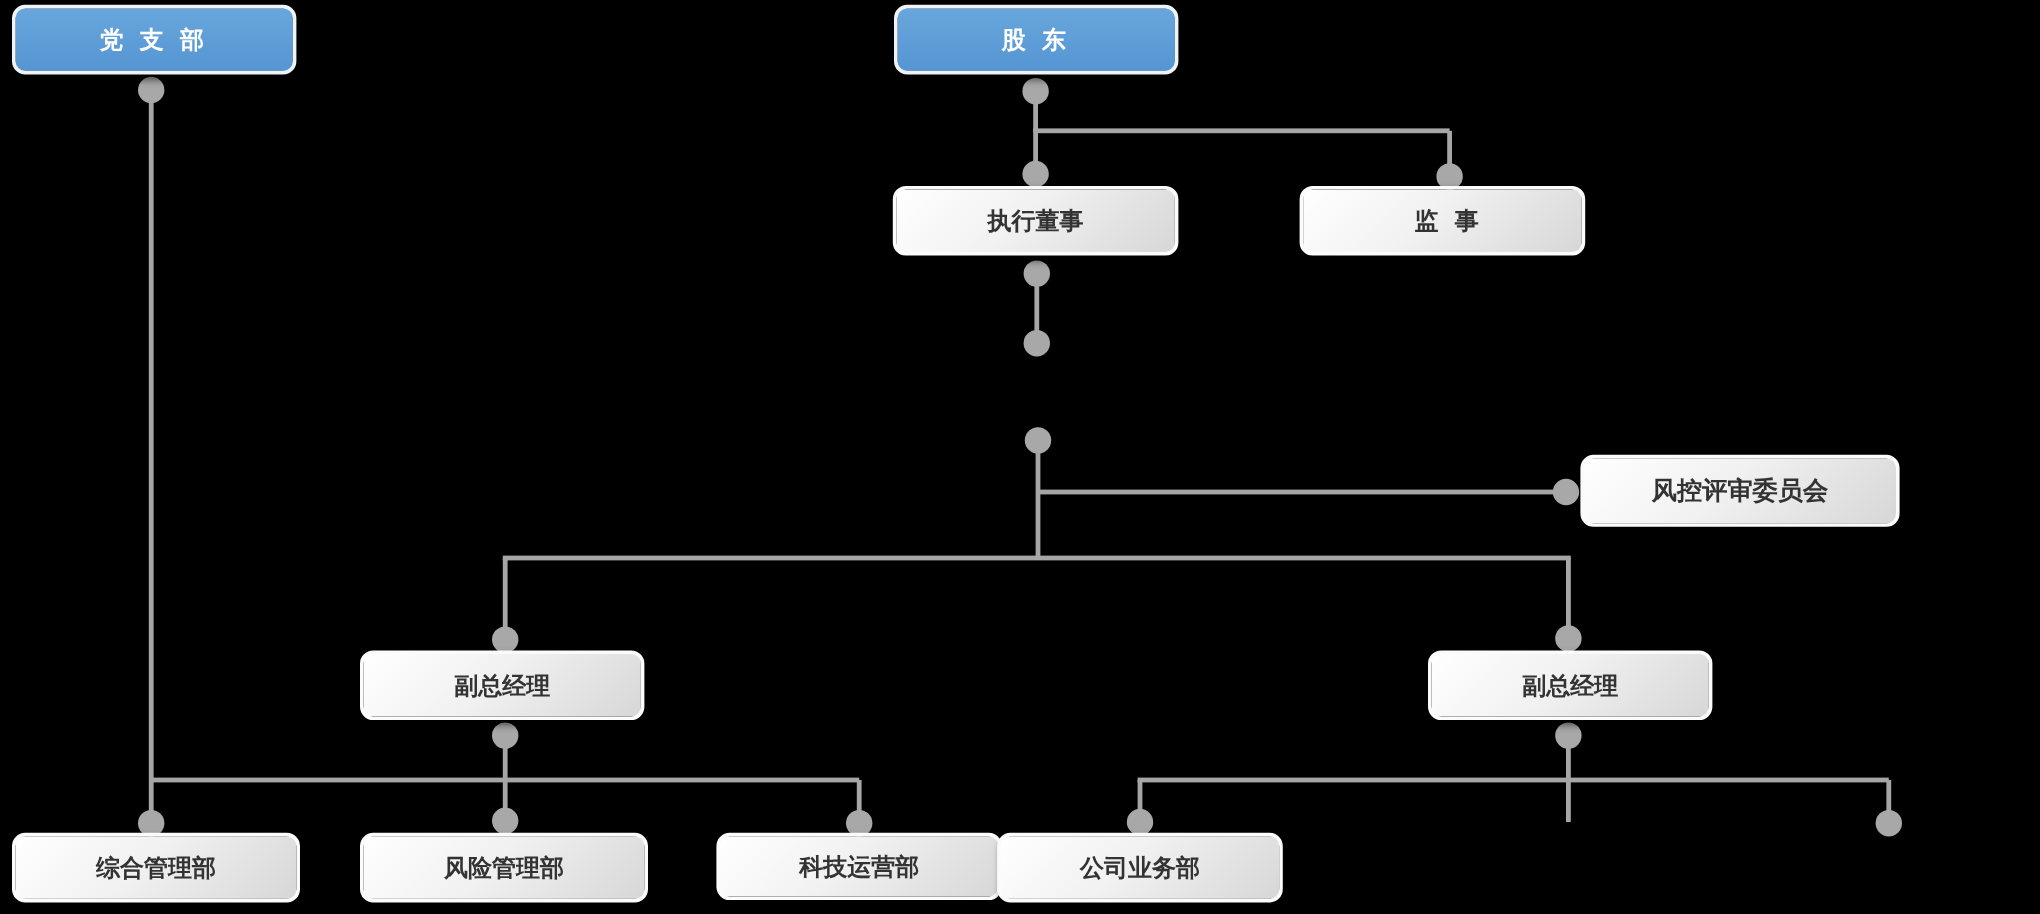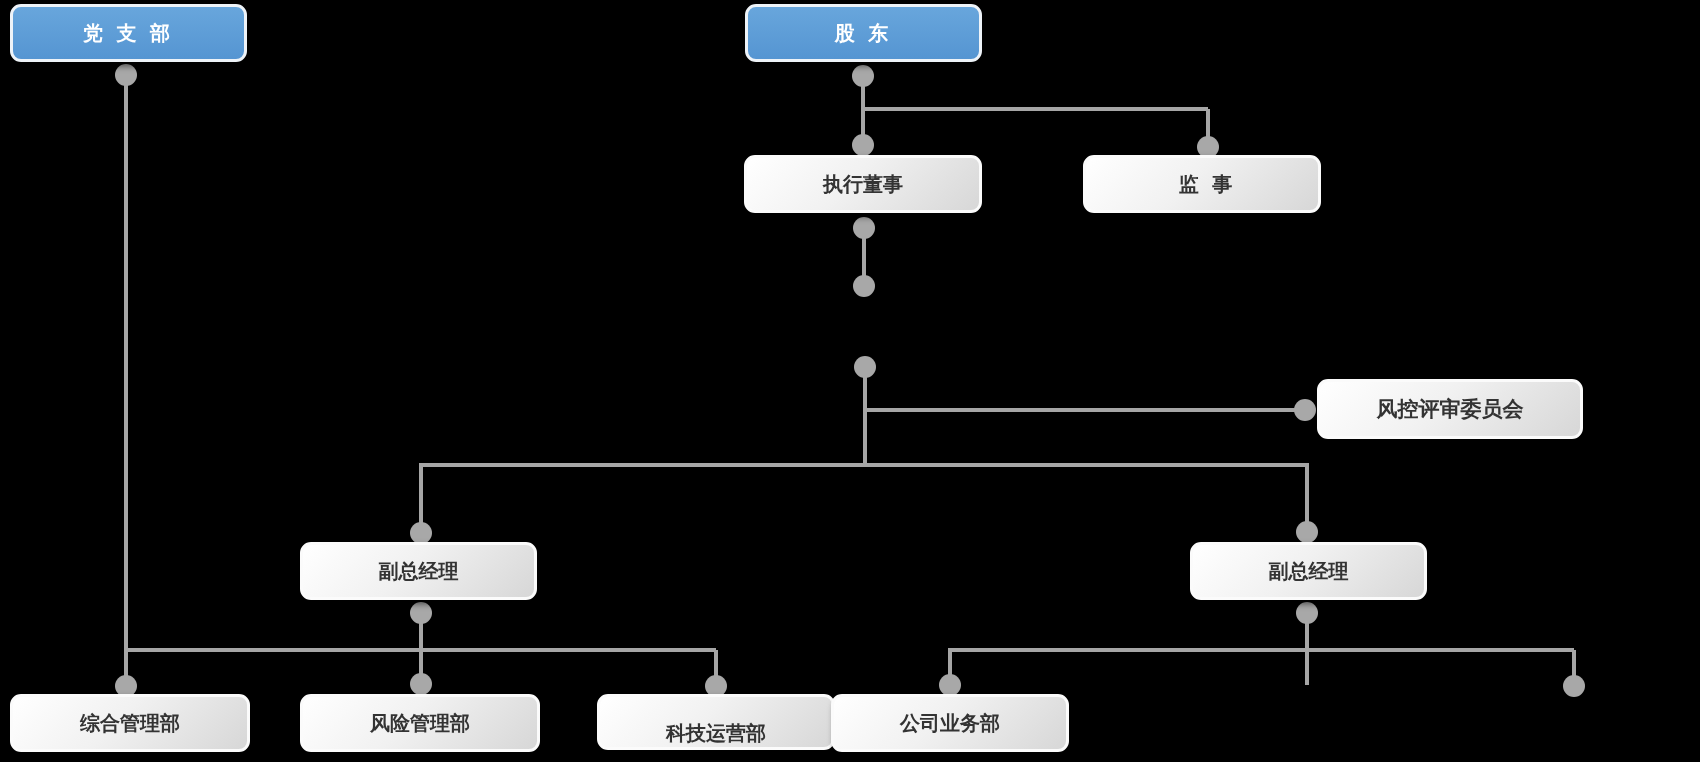--- a/index.html
+++ b/index.html
@@ -112,21 +112,21 @@
   </div>
 
   <div class="node gray" style="left:10px;top:694px;width:240px;height:58px;">
     <span>综合管理部</span>
   </div>
 
   <div class="node gray" style="left:300px;top:694px;width:240px;height:58px;">
     <span>风险管理部</span>
   </div>
 
-  <div class="node gray" style="left:597px;top:694px;width:238px;height:56px;align-items:flex-end;">
+  <div class="node gray" style="left:597px;top:694px;width:238px;height:56px;">
     <span>科技运营部</span>
   </div>
 
   <div class="node gray" style="left:831px;top:694px;width:238px;height:58px;">
     <span>公司业务部</span>
   </div>
 
 
 </div>
 

